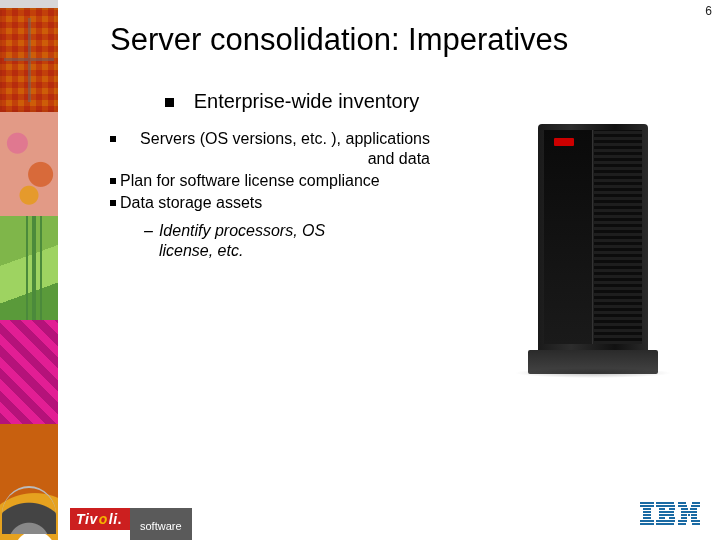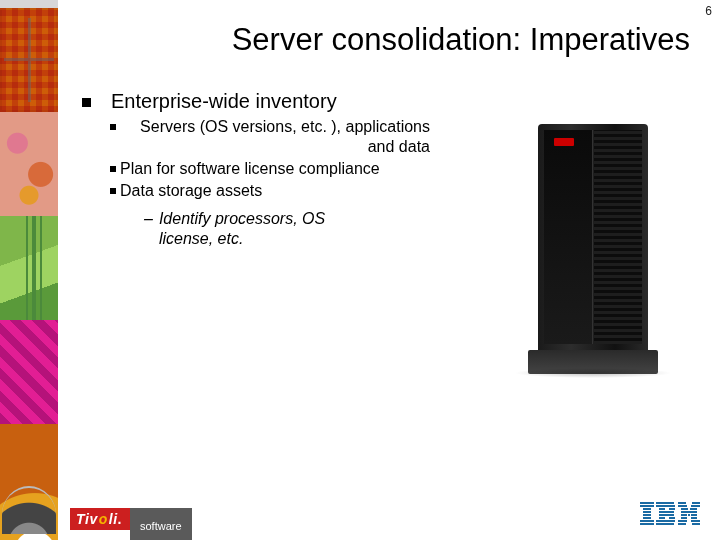--- a/index.html
+++ b/index.html
@@ -88,42 +88,43 @@
     content: "";
     position: absolute;
     left: 2px; bottom: 6px; width: 54px; height: 46px;
     border-radius: 50% 50% 0 0 / 60% 60% 0 0;
     background: radial-gradient(circle at 50% 120%, #fff 0 6px, #888 7px 20px, #444 21px 40px, transparent 41px);
     border-top: 2px solid #bbb;
   }
   
   .title {
     position: absolute;
-    left: 100px;
+    left: 110px;
     top: 22px;
     width: 590px;
     font-size: 31px;
     font-weight: 400;
     color: #000;
-    text-align: right;
+    text-align: left;
   }
   
   .content {
     position: absolute;
     left: 82px;
     top: 90px;
     width: 420px;
   }
   .h1-line {
     display: flex;
     align-items: flex-start;
     gap: 20px;
     font-size: 20px;
     font-weight: 400;
-    margin-bottom: 4px;
+    margin-bottom: 16px;
+    justify-content: center;
   }
   .sq-bullet {
     display: inline-block;
     width: 9px;
     height: 9px;
     background: #000;
     margin-top: 8px;
     flex: 0 0 auto;
   }
   .sq-bullet-sm {

